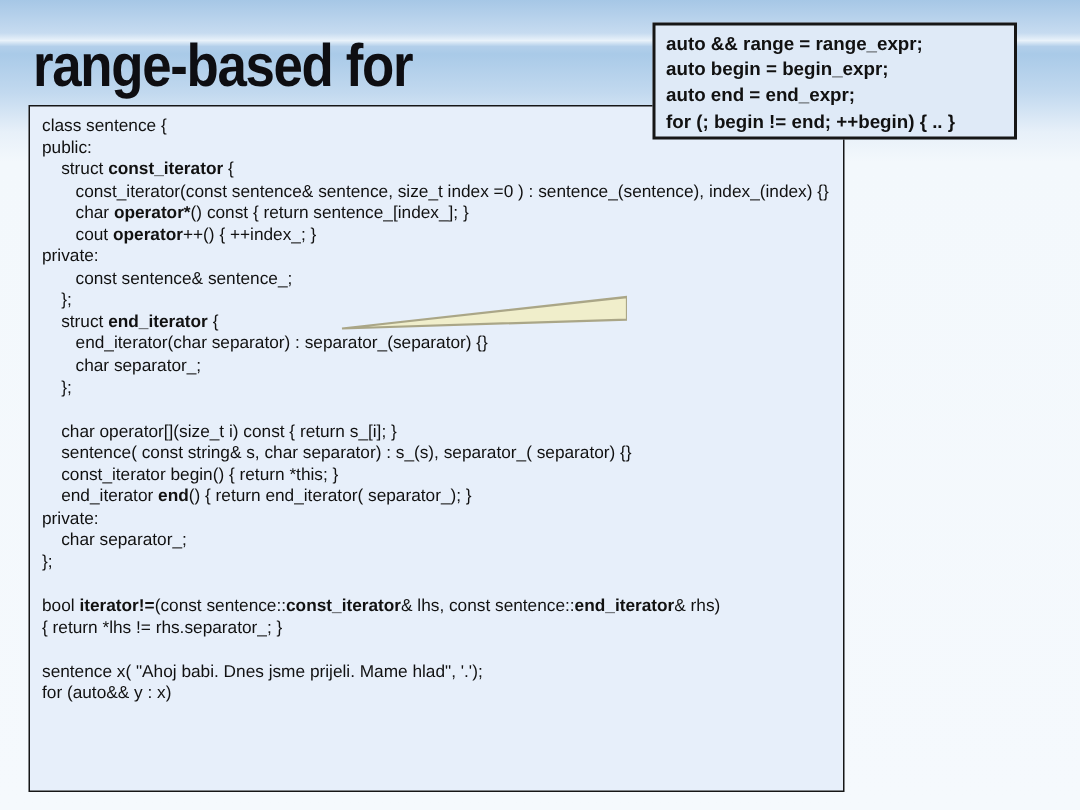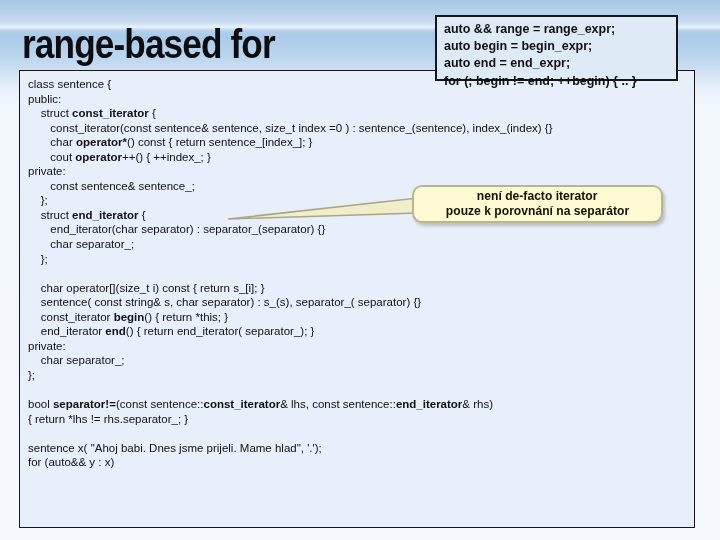--- a/index.html
+++ b/index.html
@@ -10,28 +10,28 @@
       #a6c7e6 0px,#c6dbf0 22px,#e9f2fa 27px,#b3cfea 31px,
       #a9cae8 36px,#c2d9ef 62px,#e7f0f9 88px,#f3f8fc 108px,#f5f9fd 100%);
   }
   .title{
     position:absolute;left:22px;top:22px;
     font-size:40px;font-weight:700;letter-spacing:-1px;
     color:#0e0e12;transform:scaleX(.88);transform-origin:left top;
     white-space:nowrap;
   }
   .panel{
-    position:absolute;left:19px;top:70px;width:676px;height:458px;
+    position:absolute;left:19px;top:70px;width:544px;height:458px;
     background:var(--panel_fill,#e7effa);
     border:1.5px solid #161616;box-sizing:border-box;
   }
   .code{padding:6px 0 0 8px;font-size:11.5px;line-height:14.55px;color:#111;}
   .code div{white-space:pre;}
   .snippet{
-    position:absolute;left:435px;top:15px;width:243px;height:66px;
+    position:absolute;left:435px;top:15px;width:243px;height:78px;
     background:var(--snippet_fill,#dfeaf7);
     border:2px solid #161616;box-sizing:border-box;z-index:3;
   }
   .snippet .code{padding:4px 0 0 7px;font-size:12.5px;line-height:17.2px;font-weight:700;}
   .callout-tail{position:absolute;left:226px;top:192px;z-index:1;}
   .callout{
     position:absolute;left:412px;top:185px;width:251px;height:38px;
     background:var(--callout_fill,#fcfad2);
     border:2px solid var(--callout_border,#b9b593);
     border-radius:10px;box-sizing:border-box;z-index:2;
@@ -61,45 +61,41 @@
         <div><span>private:</span></div>
         <div><span>       const sentence&amp; sentence_;</span></div>
         <div><span>    };</span></div>
         <div><span>    struct </span><span style="font-weight: 700;">end_iterator</span><span> {</span></div>
         <div><span>       end_iterator(char separator) : separator_(separator) {}</span></div>
         <div><span>       char separator_;</span></div>
         <div><span>    };</span></div>
         <div>&nbsp;</div>
         <div><span>    char operator[](size_t i) const { return s_[i]; }</span></div>
         <div><span>    sentence( const string&amp; s, char separator) : s_(s), separator_( separator) {}</span></div>
-        <div><span>    const_iterator </span><span style="font-weight: 700;">begin</span><span>() { return *this; }</span></div>
+        <div><span>    const_iterator </span><span style="font-weight: 400;">begin</span><span>() { return *this; }</span></div>
         <div><span>    end_iterator </span><span style="font-weight: 700;">end</span><span>() { return end_iterator( separator_); }</span></div>
         <div><span>private:</span></div>
         <div><span>    char separator_;</span></div>
         <div><span>};</span></div>
         <div>&nbsp;</div>
-        <div><span>bool </span><span style="font-weight: 700;">separator!=</span><span>(const sentence::</span><span style="font-weight: 700;">const_iterator</span><span>&amp; lhs, const sentence::</span><span style="font-weight: 700;">end_iterator</span><span>&amp; rhs)</span></div>
+        <div><span>bool </span><span style="font-weight: 700;">iterator!=</span><span>(const sentence::</span><span style="font-weight: 700;">const_iterator</span><span>&amp; lhs, const sentence::</span><span style="font-weight: 700;">end_iterator</span><span>&amp; rhs)</span></div>
         <div><span>{ return </span><span style="font-weight: 400;">*lhs</span><span> != rhs.separator_; }</span></div>
         <div>&nbsp;</div>
         <div><span>sentence x( "Ahoj babi. Dnes jsme prijeli. Mame hlad", '.');</span></div>
         <div><span>for (auto&amp;&amp; y : x)</span></div>
       </div>
   </div>
 
   <div class="snippet">
     <div class="code">
         <div><span style="font-weight: 700;">auto &amp;&amp; range = range_expr;</span></div>
         <div><span style="font-weight: 700;">auto begin = begin_expr;</span></div>
         <div><span style="font-weight: 700;">auto end = end_expr;</span></div>
         <div><span style="font-weight: 700;">for (; begin != end; ++begin) { .. }</span></div>
       </div>
   </div>
 
   <svg class="callout-tail" width="192" height="32" viewBox="0 0 192 32">
     <polygon points="2,27 192,6 192,21" fill="#f0eecb" stroke="#aaa687" stroke-width="1.5"></polygon>
   </svg>
 
-  <div class="callout">
-    <div>není de-facto iterator</div>
-    <div>pouze k porovnání na separátor</div>
-  </div>
 
 </div>
 
 </body></html>

